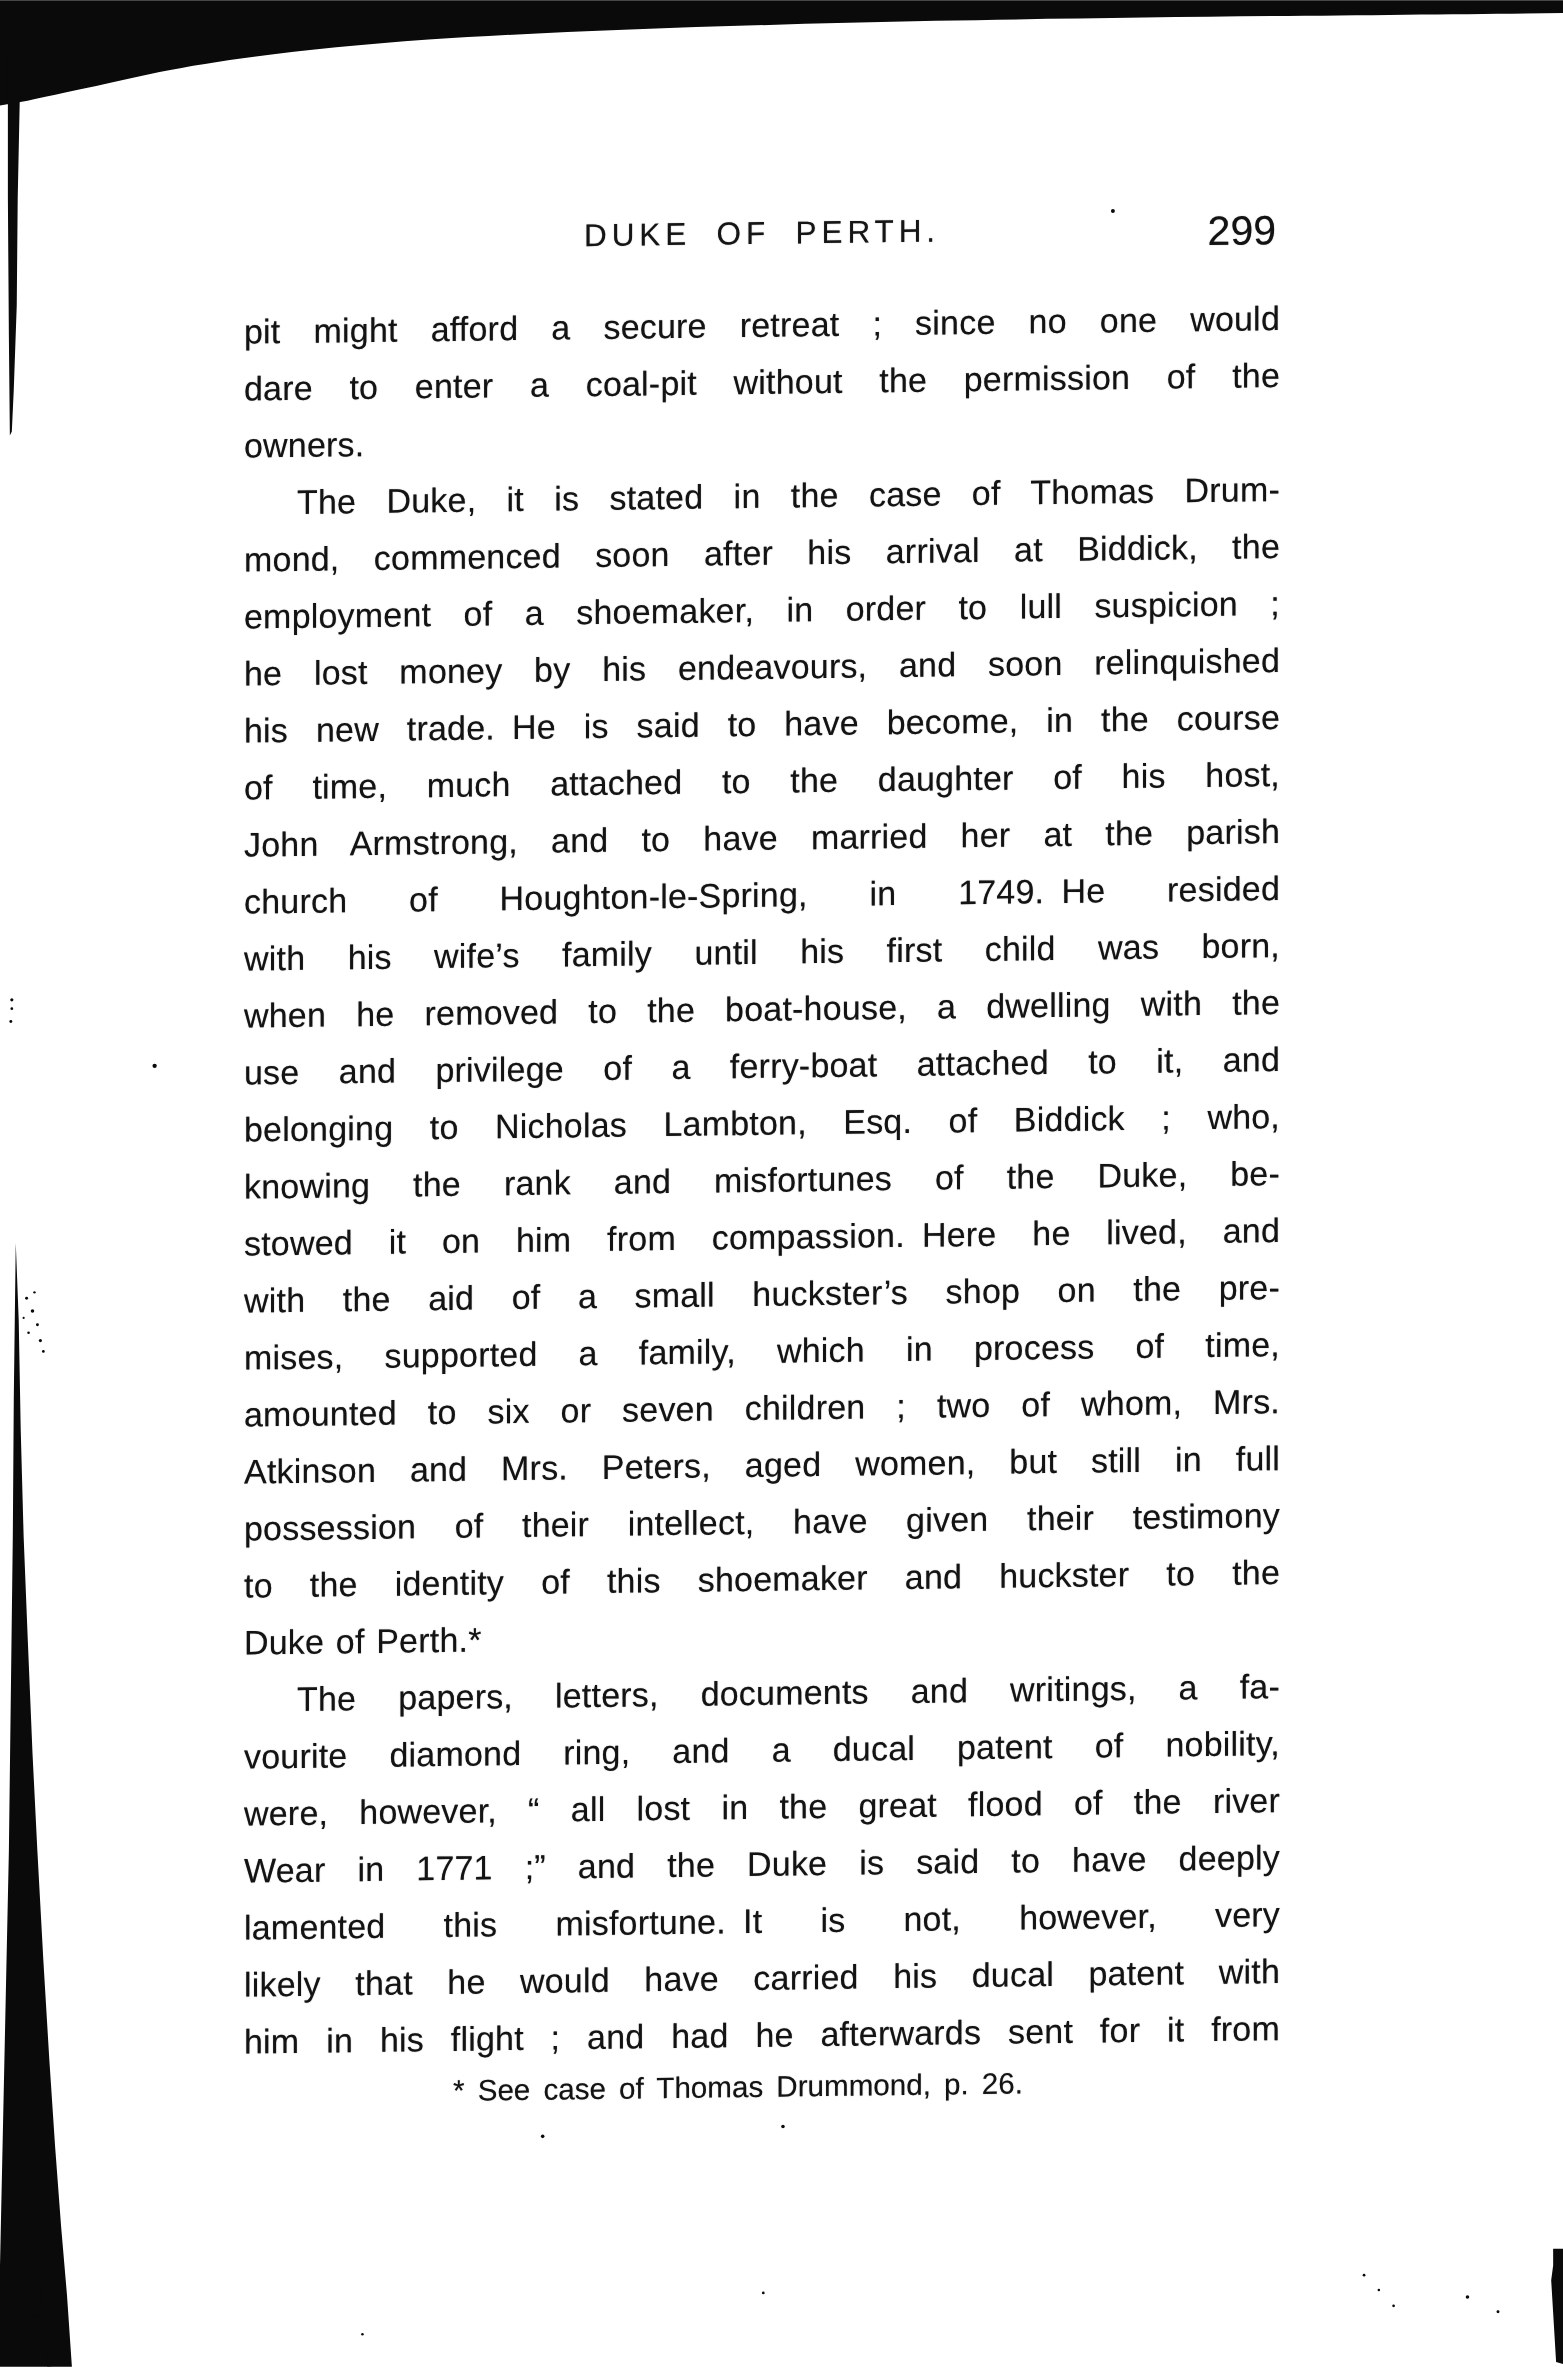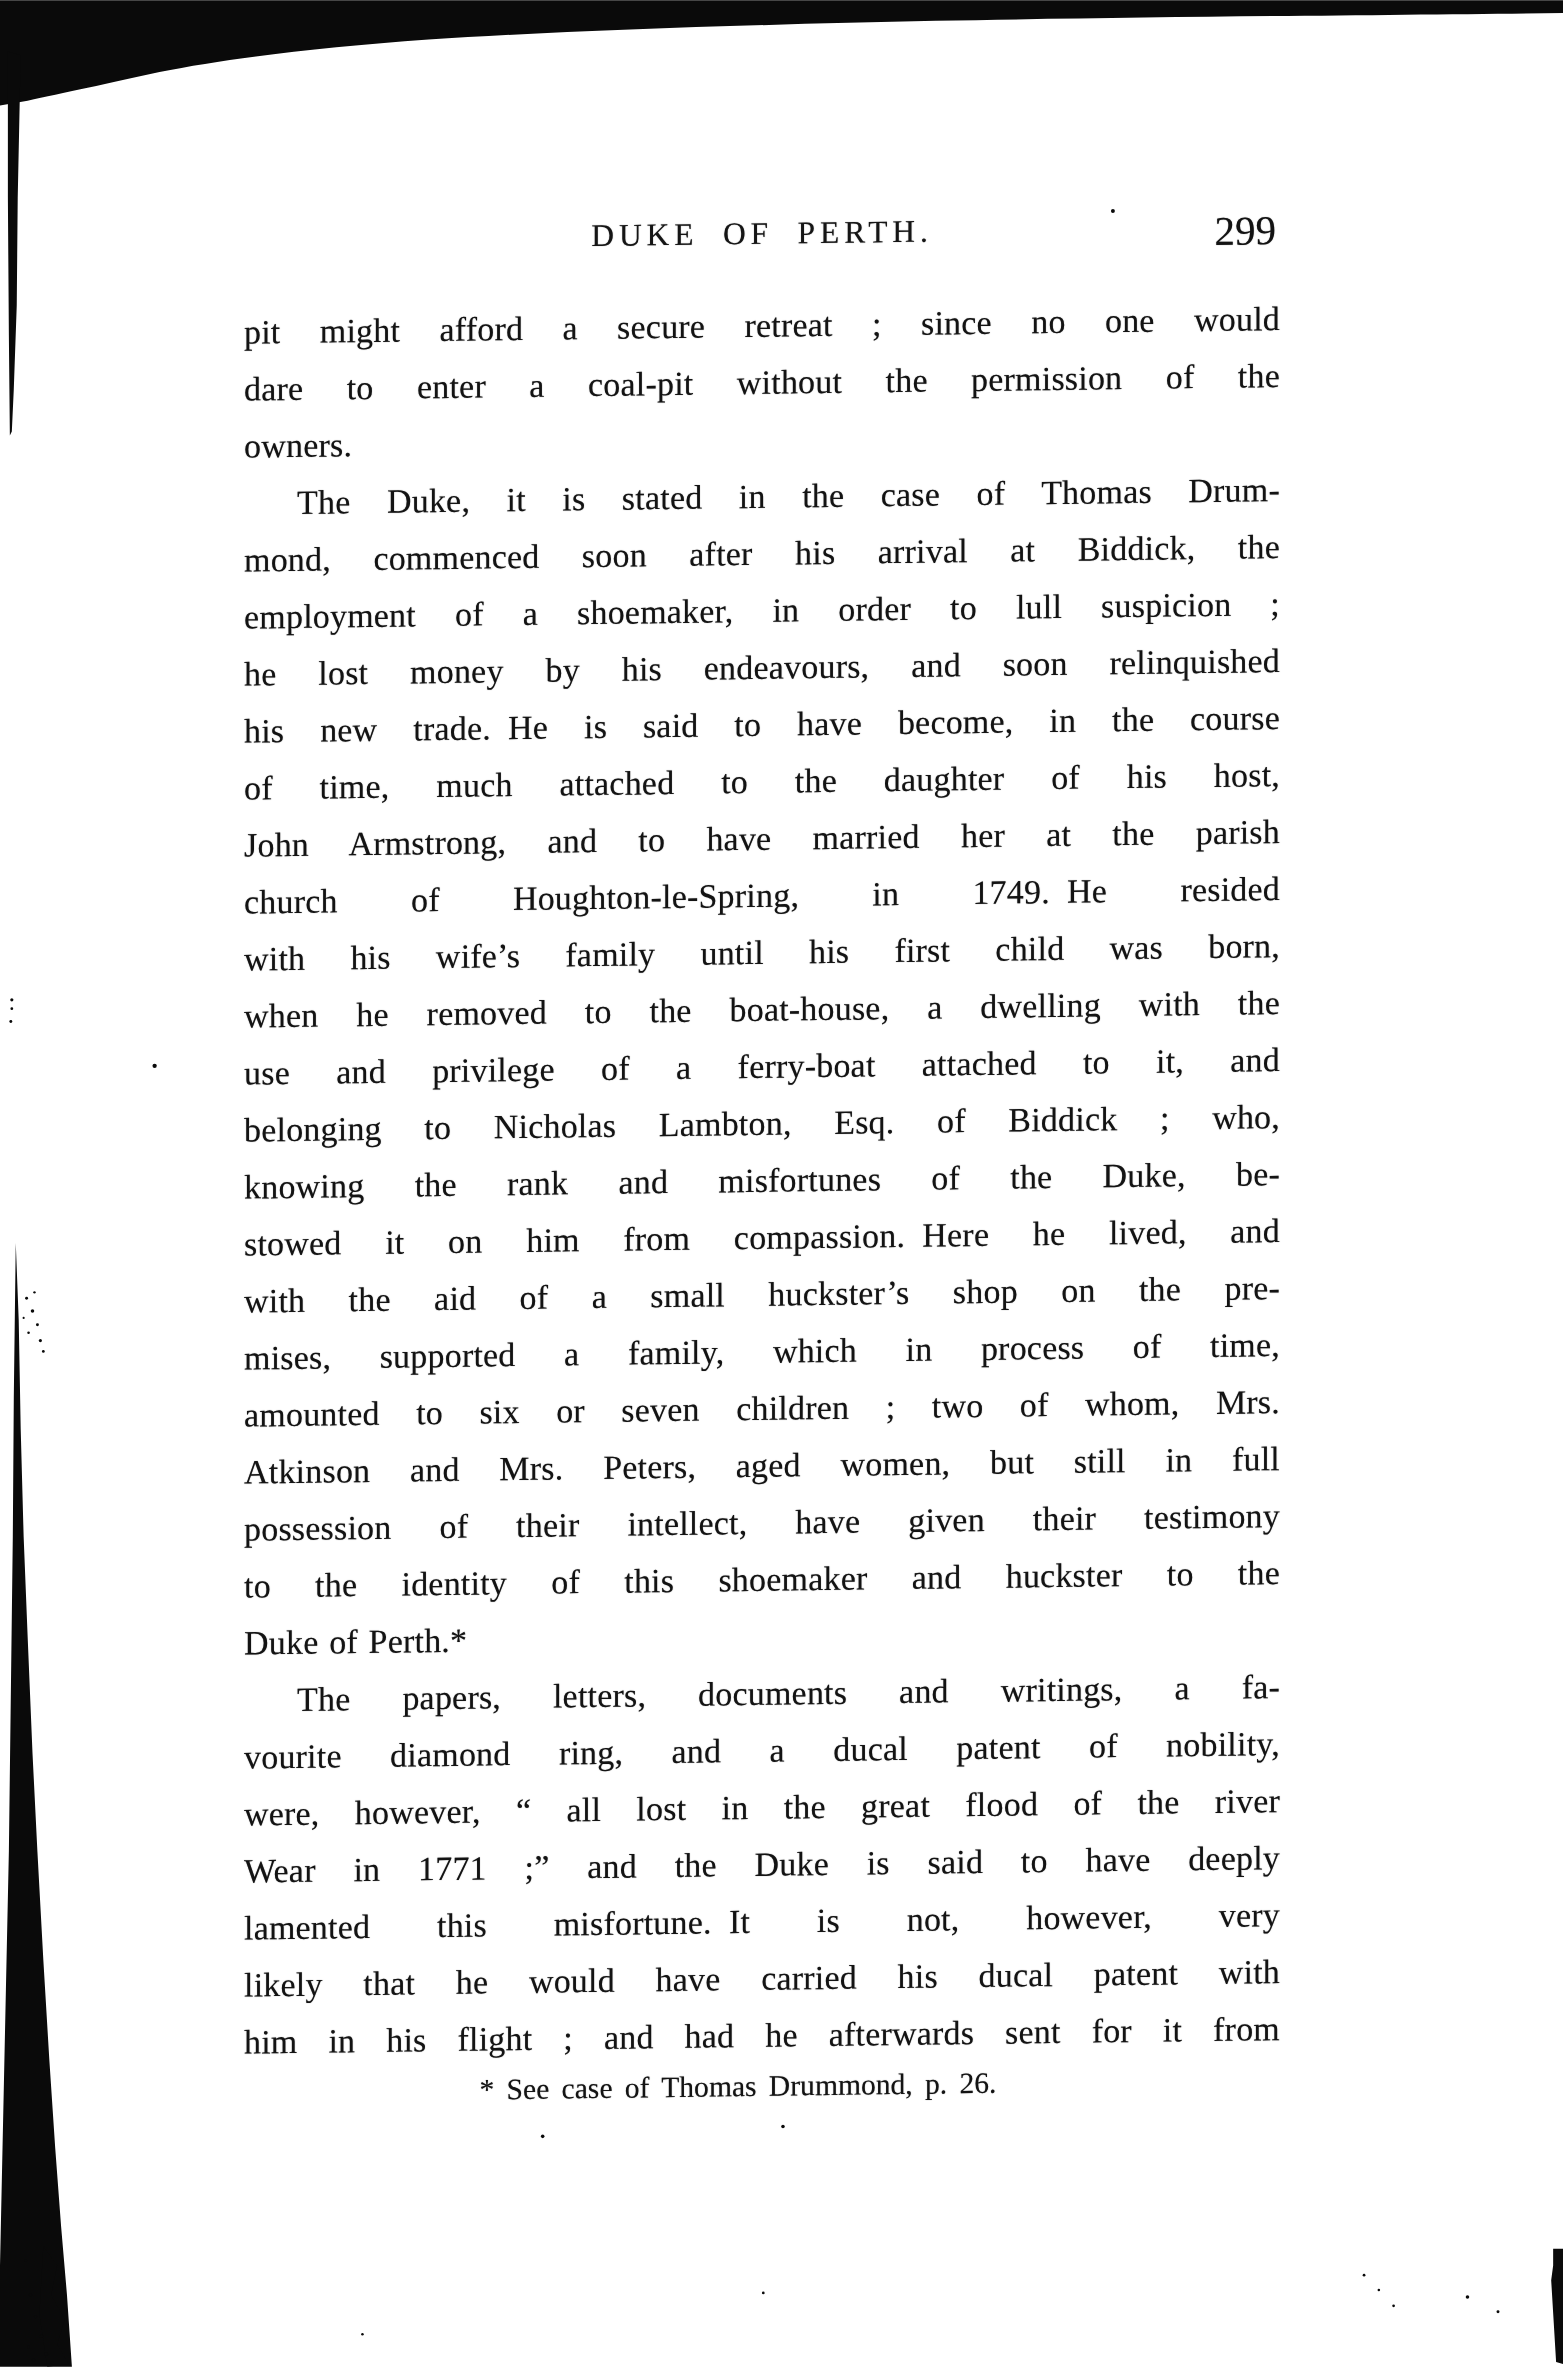--- a/index.html
+++ b/index.html
@@ -1,21 +1,21 @@
 <!DOCTYPE html>
 <html><head>
 <meta charset="utf-8">
 <style>
   html,body{margin:0;padding:0;background:#777;}
   .page{
     position:relative;
     width:1563px;height:2367px;
     background:#ffffff;
     overflow:hidden;
-    font-family:Liberation Serif, serif;
+    font-family:Liberation Sans, sans-serif;
     color:#131313;
   }
   .artifacts{position:absolute;left:0;top:0;width:1563px;height:2367px;pointer-events:none;}
   .content{
     position:absolute;left:0;top:0;width:1563px;height:2367px;
     transform:skewY(-0.75deg);
     transform-origin:749px 0;
   }
   .running-title{
     position:absolute;left:244px;top:214px;width:1036px;

